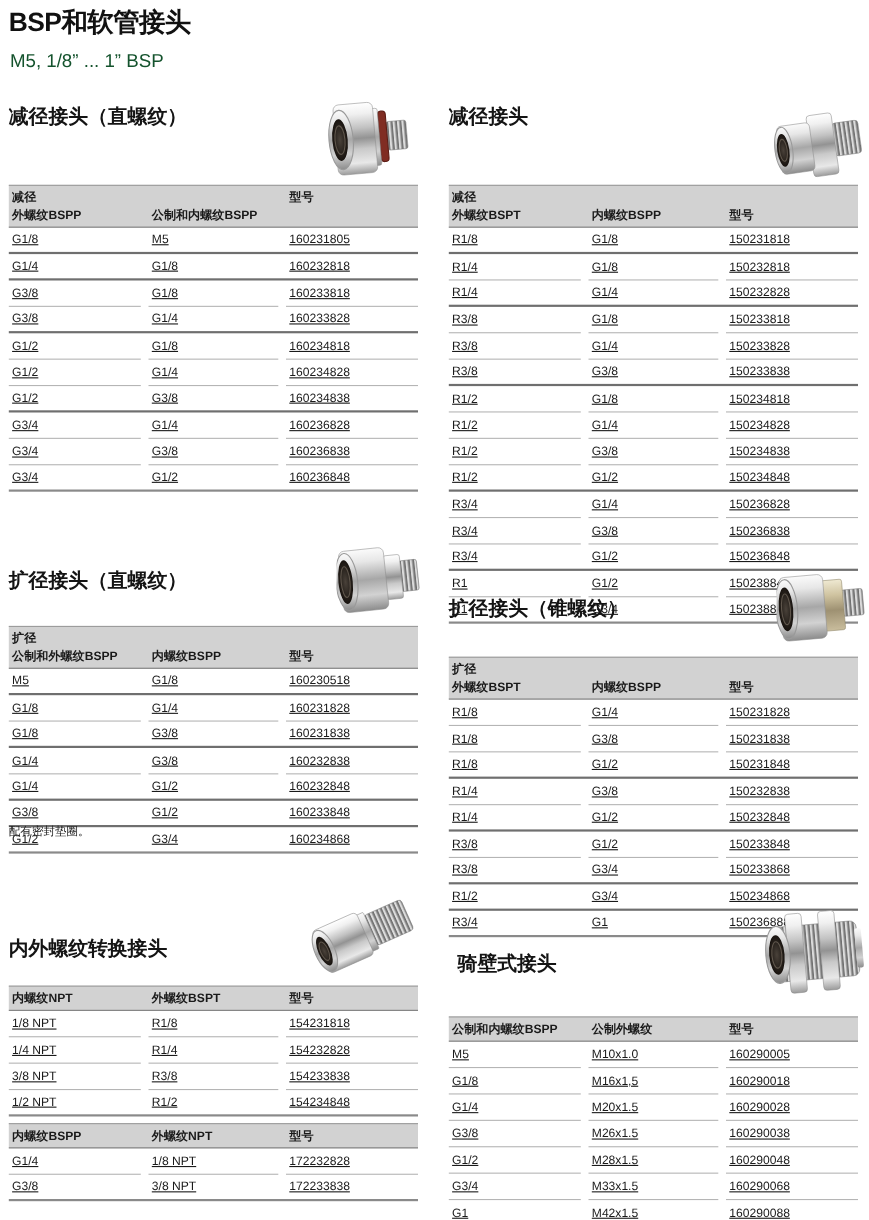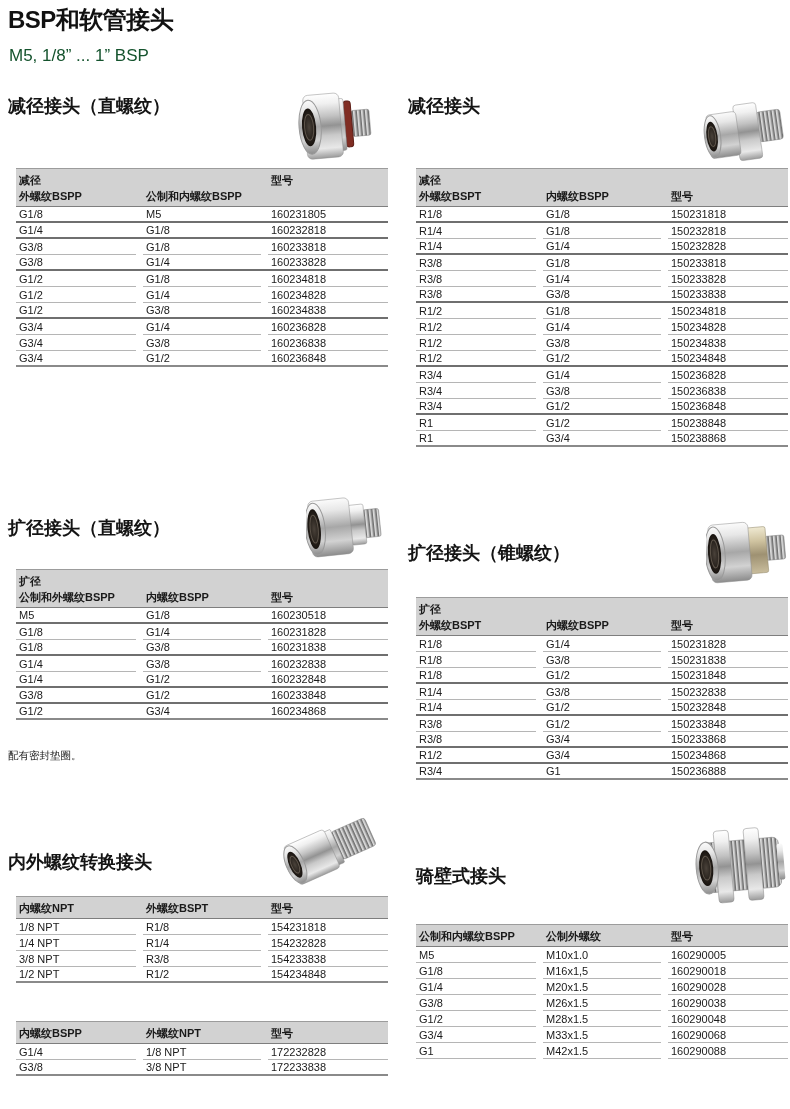--- a/index.html
+++ b/index.html
@@ -7,25 +7,25 @@
     width:790px; height:1109px; position:relative; background:#ffffff;
     font-family:"Liberation Sans","DejaVu Sans",sans-serif; color:#1a1a1a;
     overflow:hidden;
   }
   .abs { position:absolute; }
   .page-title { font-size:24px; font-weight:bold; letter-spacing:-0.5px; color:#111; white-space:nowrap; }
   .page-subtitle { font-size:17px; color:#14532d; white-space:nowrap; }
   .sec-heading { font-size:18px; font-weight:bold; color:#141414; white-space:nowrap; }
   .note { font-size:10.5px; color:#222; }
 
-  .tbl { position:absolute; width:372px;margin-left:8px; }
+  .tbl { position:absolute; width:372px; }
   .thead { background:#d2d2d2; border-top:1px solid #9c9c9c; border-bottom:1.5px solid #7e7e7e; padding:3px 0 2px 0; }
   .hline { display:grid; grid-template-columns:127px 125px 120px; }
   .hcell { font-size:11px; font-weight:bold; line-height:16px; padding-left:3px; white-space:nowrap; }
-  .trow { display:grid; grid-template-columns:127px 125px 120px; height:16px; box-sizing:border-box; }
+  .trow { display:grid; grid-template-columns:127px 125px 120px; height:24px; box-sizing:border-box;text-decoration:underline; }
   .trow.g { border-bottom:2px solid #6f6f6f; }
   .trow.last { border-bottom:2px solid #8a8a8a; }
   .tcell {
     font-size:11px; box-sizing:border-box; display:flex; align-items:center;
     padding-left:3px; border-bottom:1px solid #b5b5b5; margin-right:7px; white-space:nowrap;
   }
   .tcell:last-child { margin-right:0; }
   .trow.g .tcell, .trow.last .tcell { border-bottom:none; }
   .photo { position:absolute; }
   svg { display:block; }

